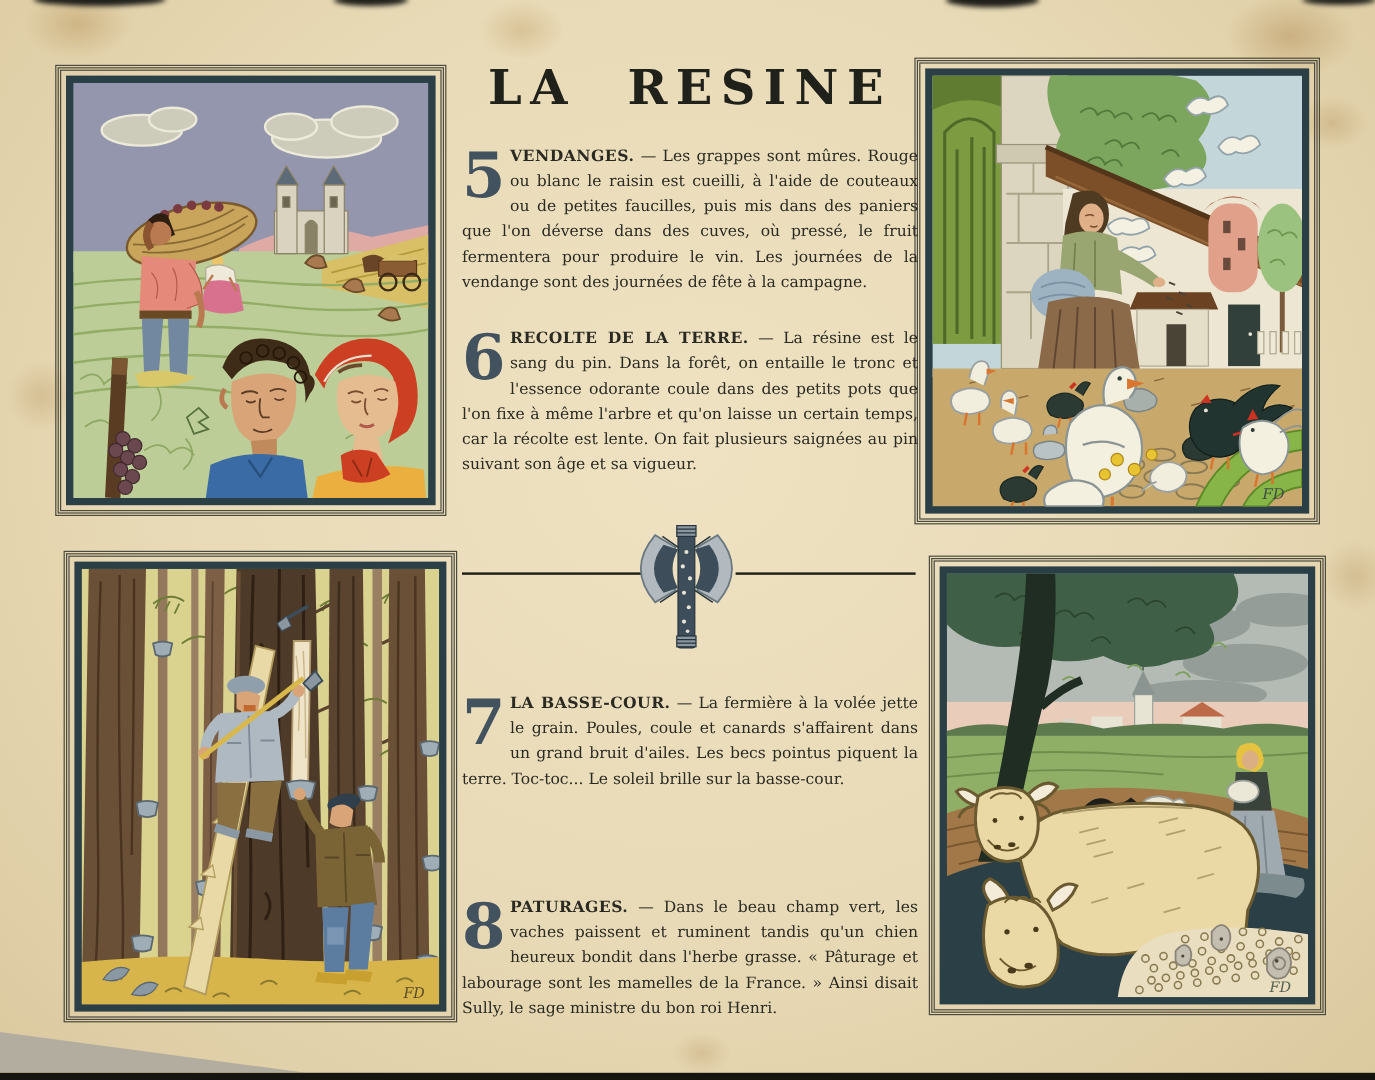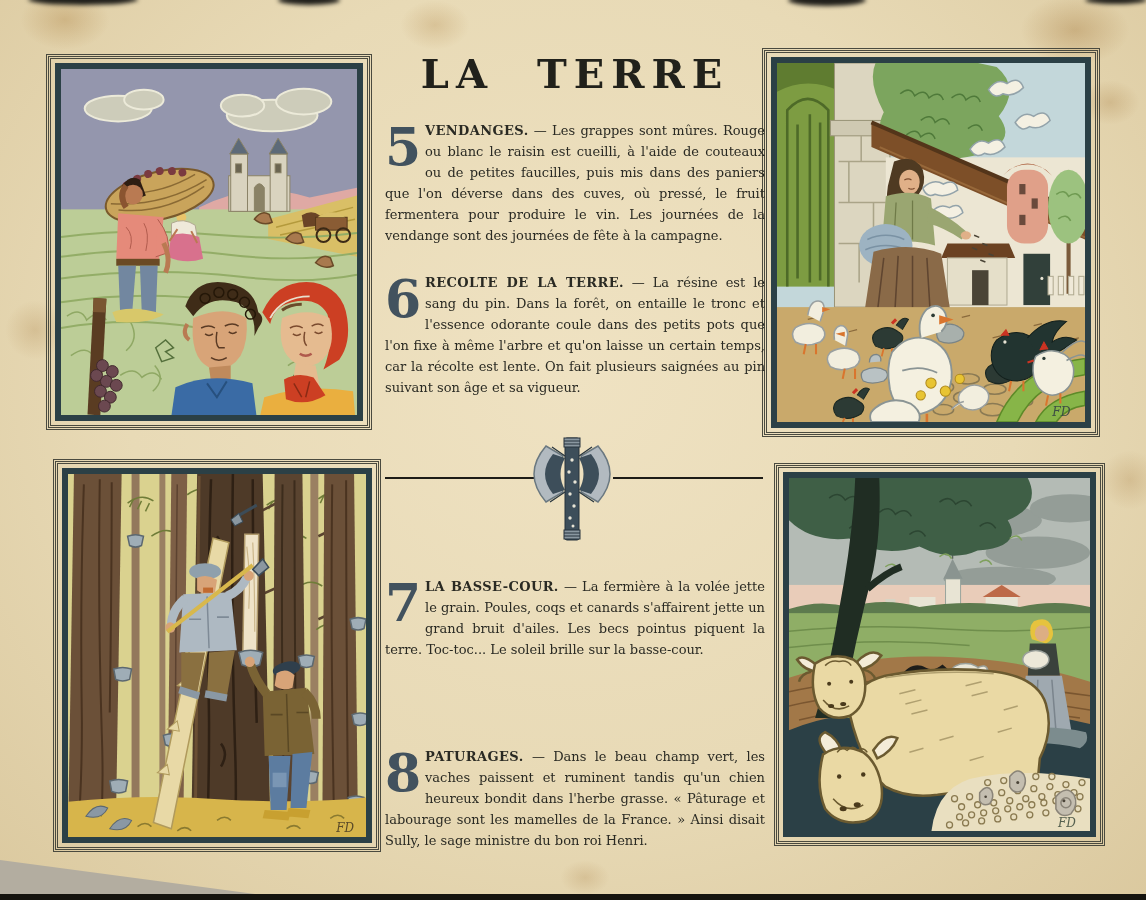--- a/index.html
+++ b/index.html
@@ -49,21 +49,21 @@
   <div class="stain" style="left:1080px;top:80px;width:60px;height:45px;background:radial-gradient(rgba(150,100,35,.22),transparent 70%);"></div>
   <div class="stain" style="left:5px;top:300px;width:60px;height:60px;background:radial-gradient(rgba(150,100,35,.2),transparent 70%);"></div>
   <div class="stain" style="left:1100px;top:450px;width:60px;height:60px;background:radial-gradient(rgba(150,100,35,.2),transparent 70%);"></div>
   <div class="stain" style="left:560px;top:860px;width:50px;height:35px;background:radial-gradient(rgba(150,100,35,.18),transparent 70%);"></div>
 
   <div class="smudge" style="left:28px;top:-6px;width:110px;height:11px;"></div>
   <div class="smudge" style="left:278px;top:-5px;width:62px;height:10px;"></div>
   <div class="smudge" style="left:788px;top:-6px;width:78px;height:12px;"></div>
   <div class="smudge" style="left:1085px;top:-4px;width:62px;height:8px;"></div>
 
-  <div class="title">LA TERRE</div>
+  <div class="title">LA RESINE</div>
 
   <div class="plate" style="left:46px;top:54px;width:326px;height:376px;">
    <div class="f2">
         <div class="f3">
           <div class="mat">
     <svg viewBox="0 0 300 350" preserveAspectRatio="none">
       <rect width="300" height="160" fill="#9496ad"></rect>
       <g fill="#cdccba" stroke="#ecead9" stroke-width="2">
         <ellipse cx="58" cy="40" rx="34" ry="13"></ellipse>
                 <ellipse cx="84" cy="31" rx="20" ry="10"></ellipse>
@@ -690,21 +690,21 @@
           <circle cx="42" cy="72" r="1.7"></circle>
           <circle cx="38" cy="84" r="1.7"></circle>
           <circle cx="41" cy="92" r="1.5"></circle>
       </g>
     </svg>
   </div>
 
   <div class="sec" style="top:576px;">
     <div class="num">7</div>
     <p><span class="hd">LA BASSE-COUR.</span>
-       <span>— La fermière à la volée jette le grain. Poules, coqs et canards s'affairent jette un grand bruit d'ailes. Les becs pointus piquent la terre. Toc-toc... Le soleil brille sur la basse-cour.</span></p>
+       <span>— La fermière à la volée jette le grain. Poules, coule et canards s'affairent dans un grand bruit d'ailes. Les becs pointus piquent la terre. Toc-toc... Le soleil brille sur la basse-cour.</span></p>
   </div>
 
   <div class="sec" style="top:746px;">
     <div class="num">8</div>
     <p><span class="hd">PATURAGES.</span>
        <span>— Dans le beau champ vert, les vaches paissent et ruminent tandis qu'un chien heureux bondit dans l'herbe grasse. « Pâturage et labourage sont les mamelles de la France. » Ainsi disait Sully, le sage ministre du bon roi Henri.</span></p>
   </div>
 
   <div class="corner-backing"></div>
   <div class="scan-bottom"></div>

